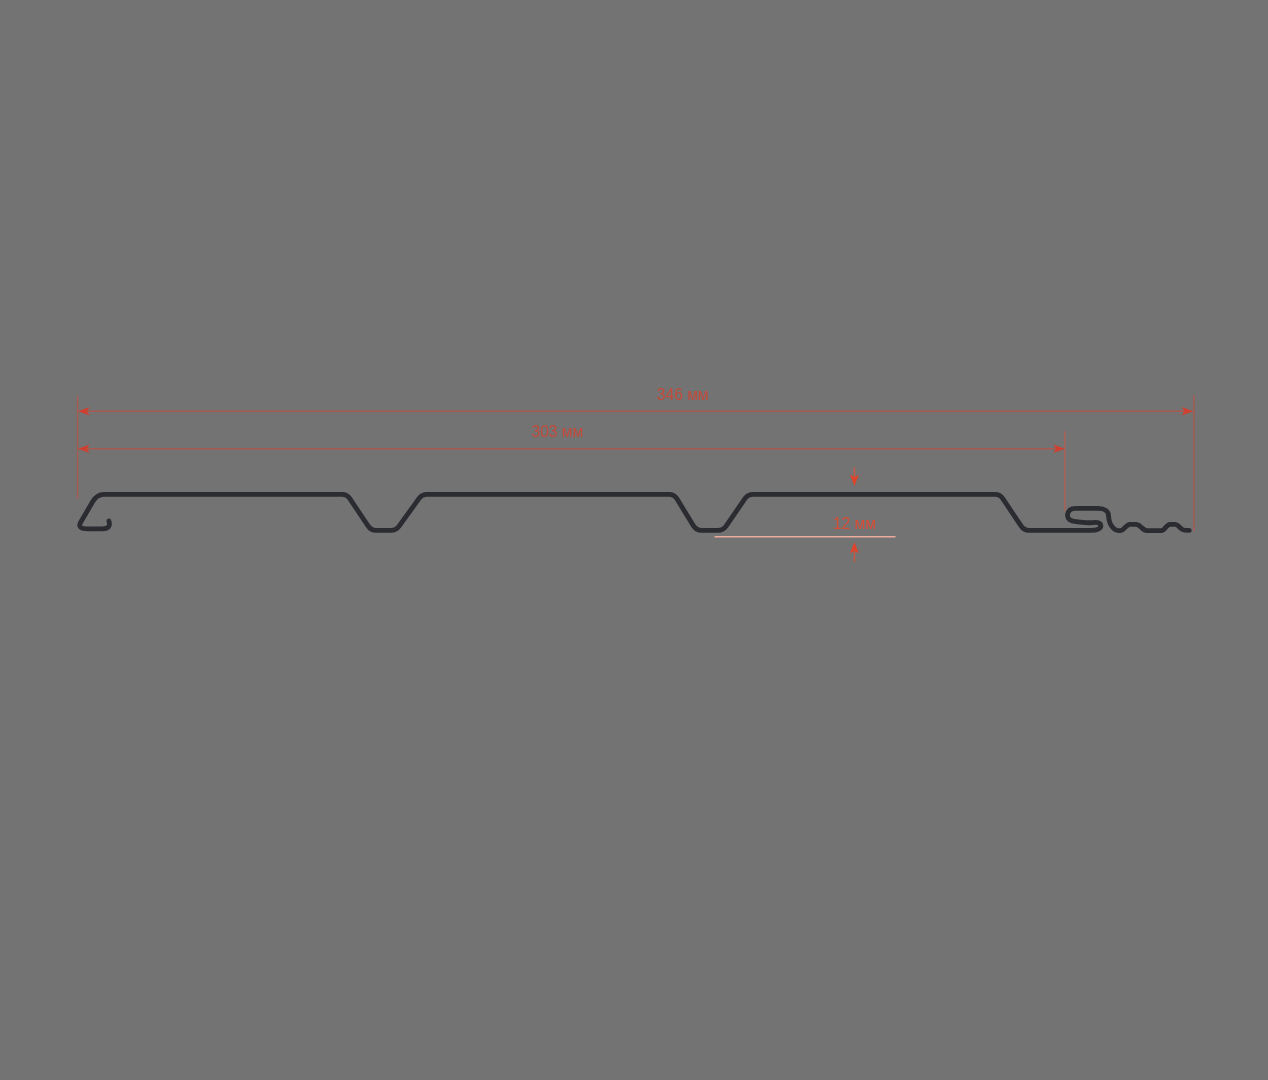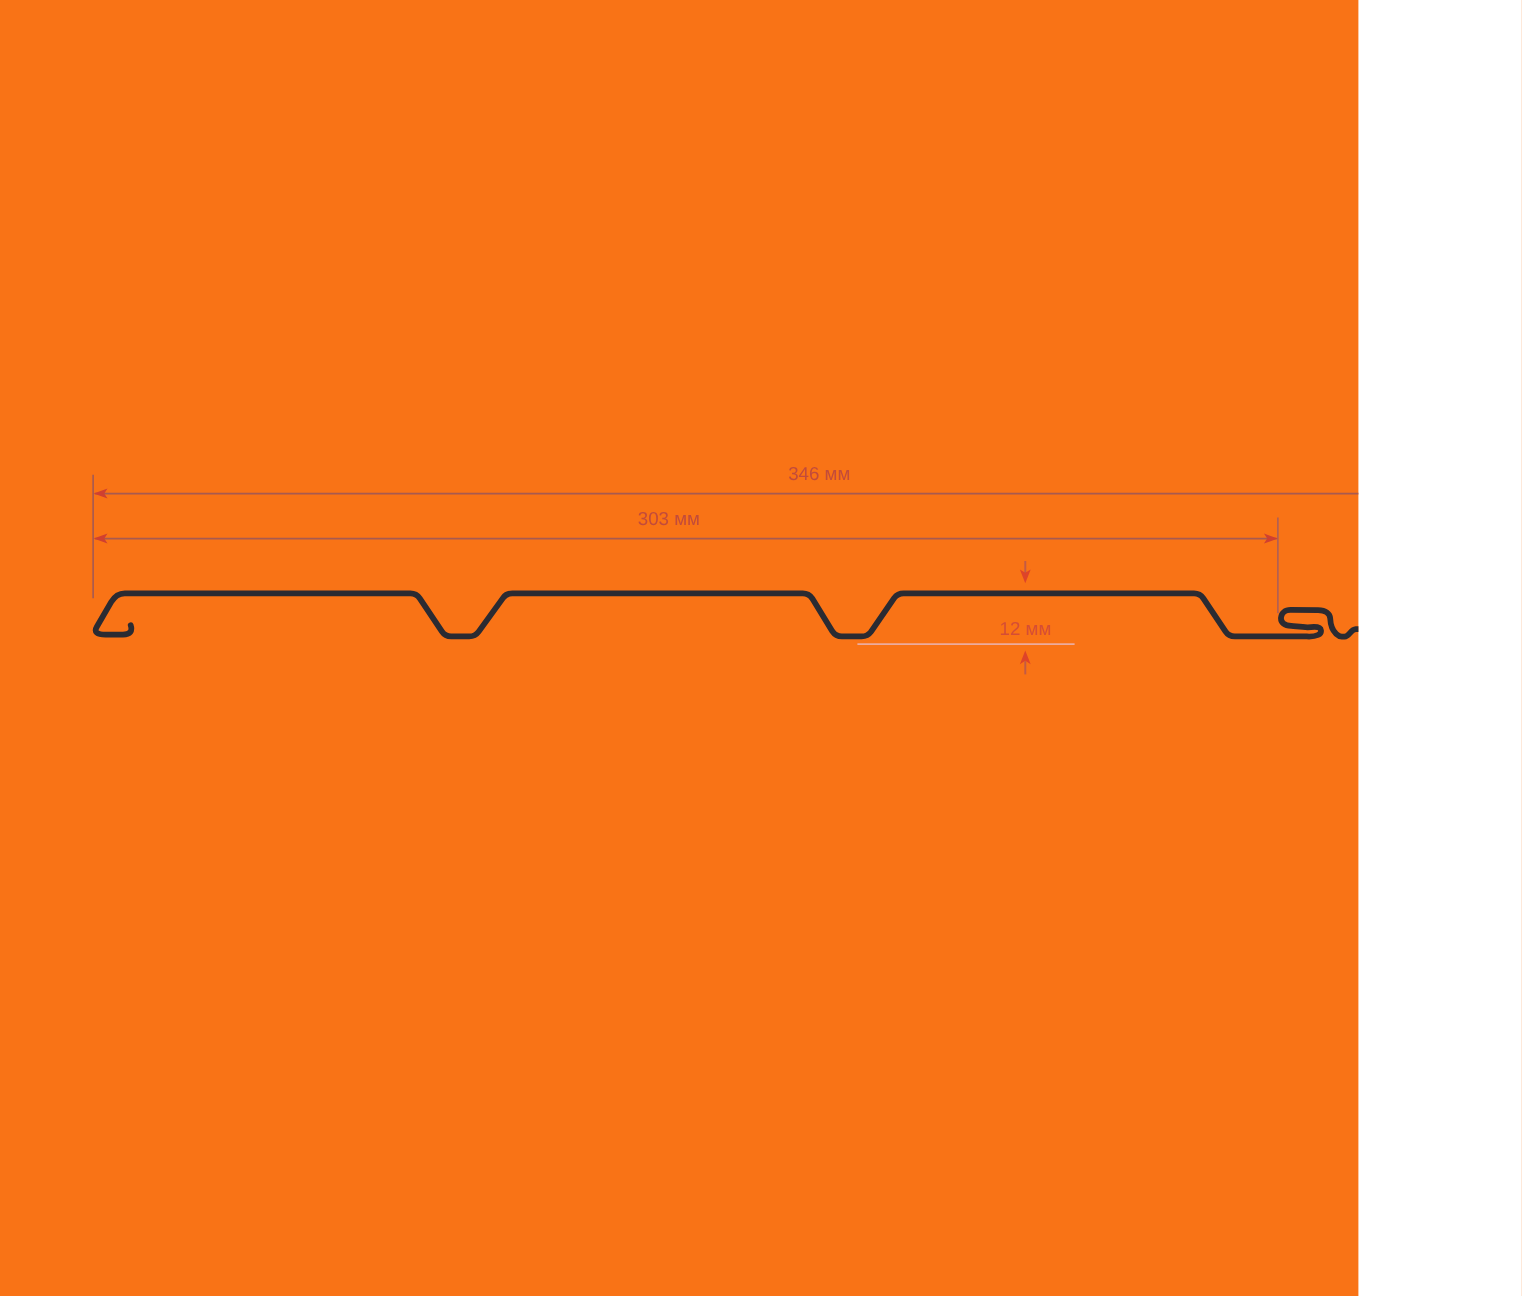--- a/index.html
+++ b/index.html
@@ -1,16 +1,16 @@
 <!DOCTYPE html>
 <html><head>
 <meta charset="utf-8">
 <style>
   html,body{margin:0;padding:0;background:#ffffff;}
-  .stage{position:relative;width:1096px;height:1080px;background:#f97316;overflow:hidden;padding-left:36px;}
+  .stage{position:relative;width:1268px;height:1080px;background:#737373;overflow:hidden;}
   svg{position:absolute;left:0;top:0;}
   text{font-family:"Liberation Sans",sans-serif;font-size:15.6px;}
 </style>
 </head>
 <body>
 <div class="stage">
 <svg width="1268" height="1080" viewBox="0 0 1268 1080">
 
   <line x1="77.6" y1="395.7" x2="77.6" y2="498.5" stroke="#a85a50" stroke-width="1.4"></line>
   <line x1="1193.9" y1="395.3" x2="1193.9" y2="531.2" stroke="#a85a50" stroke-width="1.4"></line>

